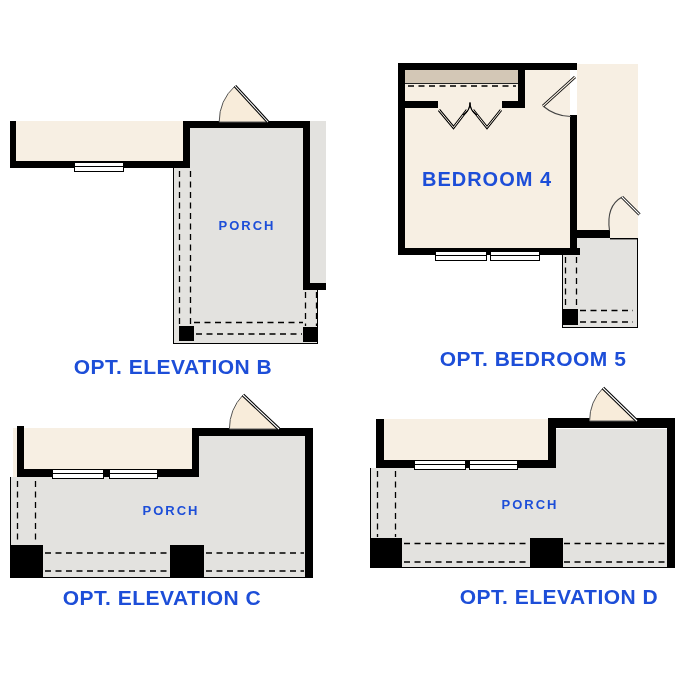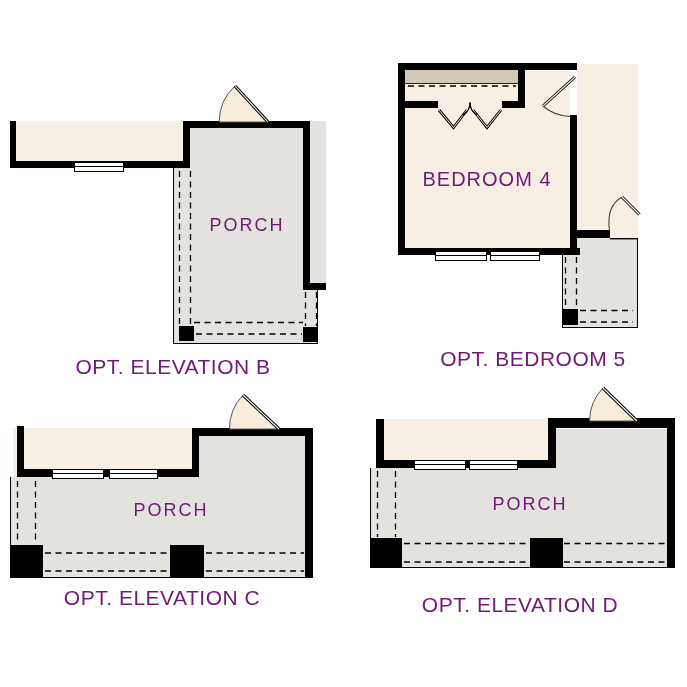--- a/index.html
+++ b/index.html
@@ -5,22 +5,22 @@
   html,body{margin:0;padding:0;background:#ffffff;}
   .sheet{position:relative;width:687px;height:687px;background:#ffffff;overflow:hidden;
          font-family:"Liberation Sans", sans-serif;}
   .wall{position:absolute;background:#000000;}
   .fill-cream{position:absolute;background:#f7efe3;}
   .fill-gray{position:absolute;background:#e3e2df;}
   .fill-tan{position:absolute;background:#d3c7b6;border-bottom:1px solid #222222;}
   .post{position:absolute;background:#000000;}
   .win{position:absolute;background:#ffffff;border:1.4px solid #000000;box-sizing:border-box;}
   .win .mid{position:absolute;left:0;right:0;top:40%;border-top:1.3px solid #000000;}
-  .lbl{position:absolute;transform:translate(-50%,-50%);color:#701a75;font-weight:normal;white-space:nowrap;}
-  .room-lbl{font-size:18px;letter-spacing:2px;}
+  .lbl{position:absolute;transform:translate(-50%,-50%);color:#1d4ed8;font-weight:bold;white-space:nowrap;}
+  .room-lbl{font-size:13px;letter-spacing:2px;}
   .room-lbl-big{font-size:20px;letter-spacing:1px;}
   .caption{font-size:21px;letter-spacing:0.5px;}
   svg.overlay{position:absolute;left:0;top:0;pointer-events:none;}
 </style>
 </head>
 <body>
 
 <div class="sheet">
 
   <div>
@@ -120,21 +120,21 @@
       <div class="mid"></div>
     </div>
     <div class="win" style="left:469px;top:460px;width:49px;height:10px;">
       <div class="mid"></div>
     </div>
 
     <div class="post" style="left:370px;top:538px;width:32px;height:30px;"></div>
     <div class="post" style="left:530px;top:538px;width:33px;height:30px;"></div>
 
     <div class="lbl room-lbl" style="left:530px;top:504px;">PORCH</div>
-    <div class="lbl caption" style="left:520px;top:597px;margin-top:8px;">OPT. ELEVATION D</div>
+    <div class="lbl caption" style="left:559px;top:597px;">OPT. ELEVATION D</div>
   </div>
 
   <svg class="overlay" width="687" height="687" viewBox="0 0 687 687">
 
     <g stroke="#000000" stroke-width="1.3" fill="none" stroke-dasharray="6 4.5">
 
       <path d="M179.5,171 V325"></path>
       <path d="M190.5,171 V325"></path>
       <path d="M305.5,292 V326"></path>
       <path d="M316.5,292 V326"></path>

